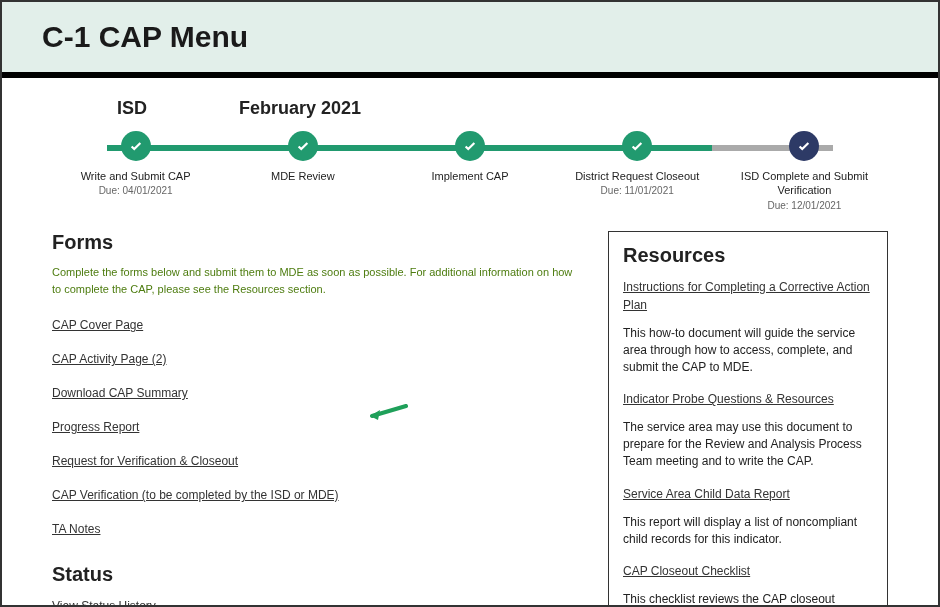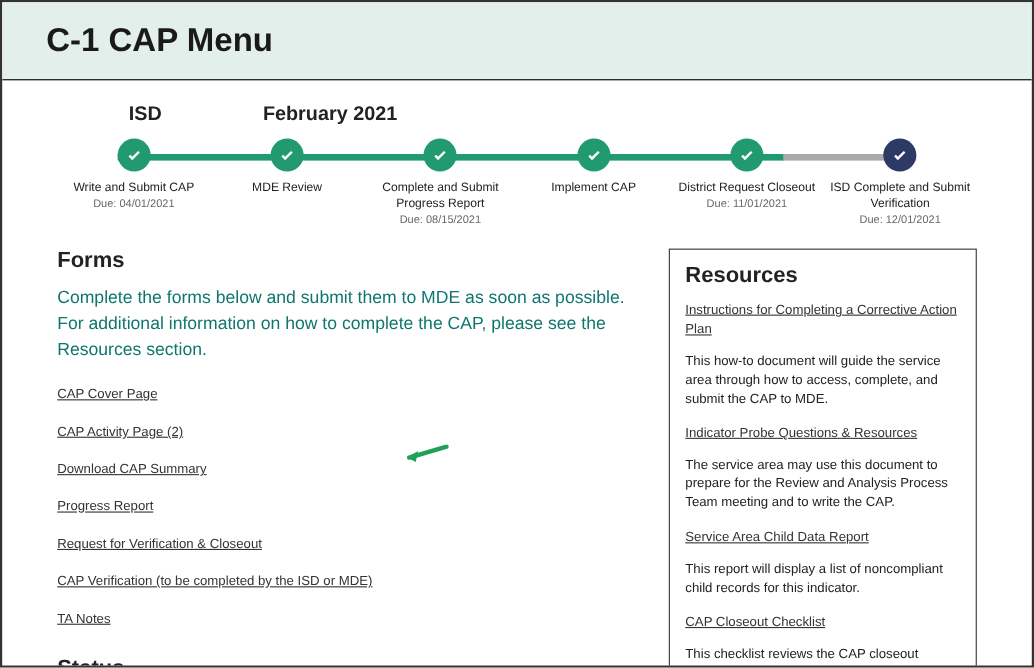--- a/index.html
+++ b/index.html
@@ -8,21 +8,21 @@
       width: 940px;
       height: 607px;
       border: 2px solid #333;
       background: #fff;
       position: relative;
       overflow: hidden;
     }
     .header {
       background: #e2efea;
       padding: 18px 40px 18px 40px;
-      border-bottom: 1px solid #000000;
+      border-bottom: 6px solid #000000;
     }
     .header h1 { font-size: 30px; font-weight: 700; color: #1a1a1a; }
     .content { padding: 20px 50px 20px 50px; }
     .timeline-meta { display: flex; align-items: center; margin-bottom: 12px; margin-left: 65px; gap: 92px; }
     .timeline-meta .isd { font-size: 18px; font-weight: 700; }
     .timeline-meta .month { font-size: 18px; font-weight: 700; }
     .timeline { position: relative; height: 90px; }
     .timeline-track {
       position: absolute;
       top: 14px;
@@ -42,21 +42,21 @@
     }
     .circle.current { background: #2d3a66; }
     .circle.future { background: #9e9e9e; }
     .circle svg { width: 14px; height: 14px; }
     .step-label { font-size: 11px; margin-top: 8px; line-height: 1.3; color: #222; }
     .step-due { font-size: 10px; color: #666; margin-top: 2px; }
     .body-cols { display: flex; gap: 26px; margin-top: 10px; }
     .col-left { flex: 1; }
     .col-right { width: 280px; border: 1px solid #333; padding: 12px 14px; }
     h2.section { font-size: 20px; font-weight: 700; margin-bottom: 10px; }
-    .forms-intro { font-size: 16px; line-height: 1.5; margin-bottom: 18px; color: #0f766e; }
+    .forms-intro { font-size: 11px; line-height: 1.5; margin-bottom: 18px; color: #4d7c0f; }
     .form-links a, .status-links a, .res-item a {
       display: inline;
       font-size: 12px;
       color: #333;
       text-decoration: underline;
       cursor: pointer;
     }
     .form-links div { margin-bottom: 2px; margin-top: 16px; }
     .status { margin-top: 26px; }
     .res-item { margin-bottom: 14px; }
@@ -101,29 +101,20 @@
           <div class="step-due">Due: 04/01/2021</div>
         </div>
         <div class="step">
           <div class="circle">
               <svg viewBox="0 0 16 16">
                 <path fill="none" stroke="#fff" stroke-width="2.5" d="M3 8.5l3 3 7-7"></path>
               </svg>
             </div>
           <div class="step-label">MDE Review</div>
           <div class="step-due"></div>
-        </div>
-        <div class="step">
-          <div class="circle">
-              <svg viewBox="0 0 16 16">
-                <path fill="none" stroke="#fff" stroke-width="2.5" d="M3 8.5l3 3 7-7"></path>
-              </svg>
-            </div>
-          <div class="step-label">Complete and Submit Progress Report</div>
-          <div class="step-due">Due: 08/15/2021</div>
         </div>
         <div class="step">
           <div class="circle">
               <svg viewBox="0 0 16 16">
                 <path fill="none" stroke="#fff" stroke-width="2.5" d="M3 8.5l3 3 7-7"></path>
               </svg>
             </div>
           <div class="step-label">Implement CAP</div>
           <div class="step-due"></div>
         </div>

